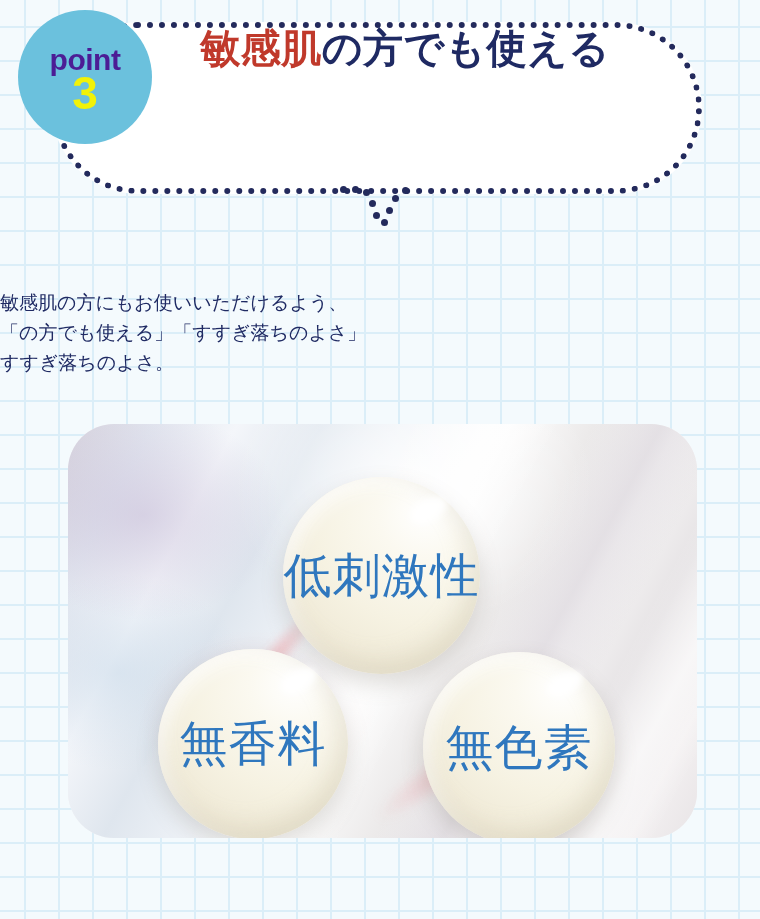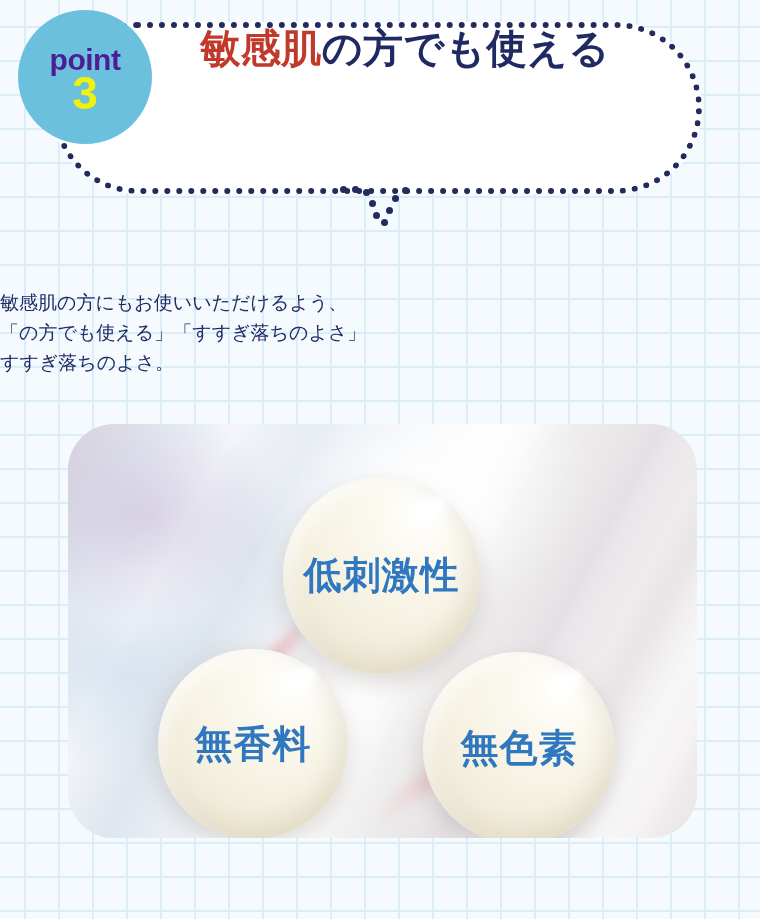--- a/index.html
+++ b/index.html
@@ -210,22 +210,22 @@
     right: 16%;
     width: 20%;
     height: 11%;
     border-radius: 50%;
     background: rgba(255,255,255,0.95);
     filter: blur(3px);
     transform: rotate(-28deg);
   }
   .drop-label {
     color: #2f77be;
-    font-size: 38px;
-    font-weight: 700;
+    font-size: 48px;
+    font-weight: 400;
     letter-spacing: 1px;
     position: relative;
     z-index: 2;
     white-space: nowrap;
   }
 
   .drop-1 { left: 215px; top: 53px; width: 197px; height: 197px; }
   .drop-2 { left: 90px;  top: 225px; width: 190px; height: 190px; }
   .drop-3 { left: 355px; top: 228px; width: 192px; height: 192px; }
 </style>

